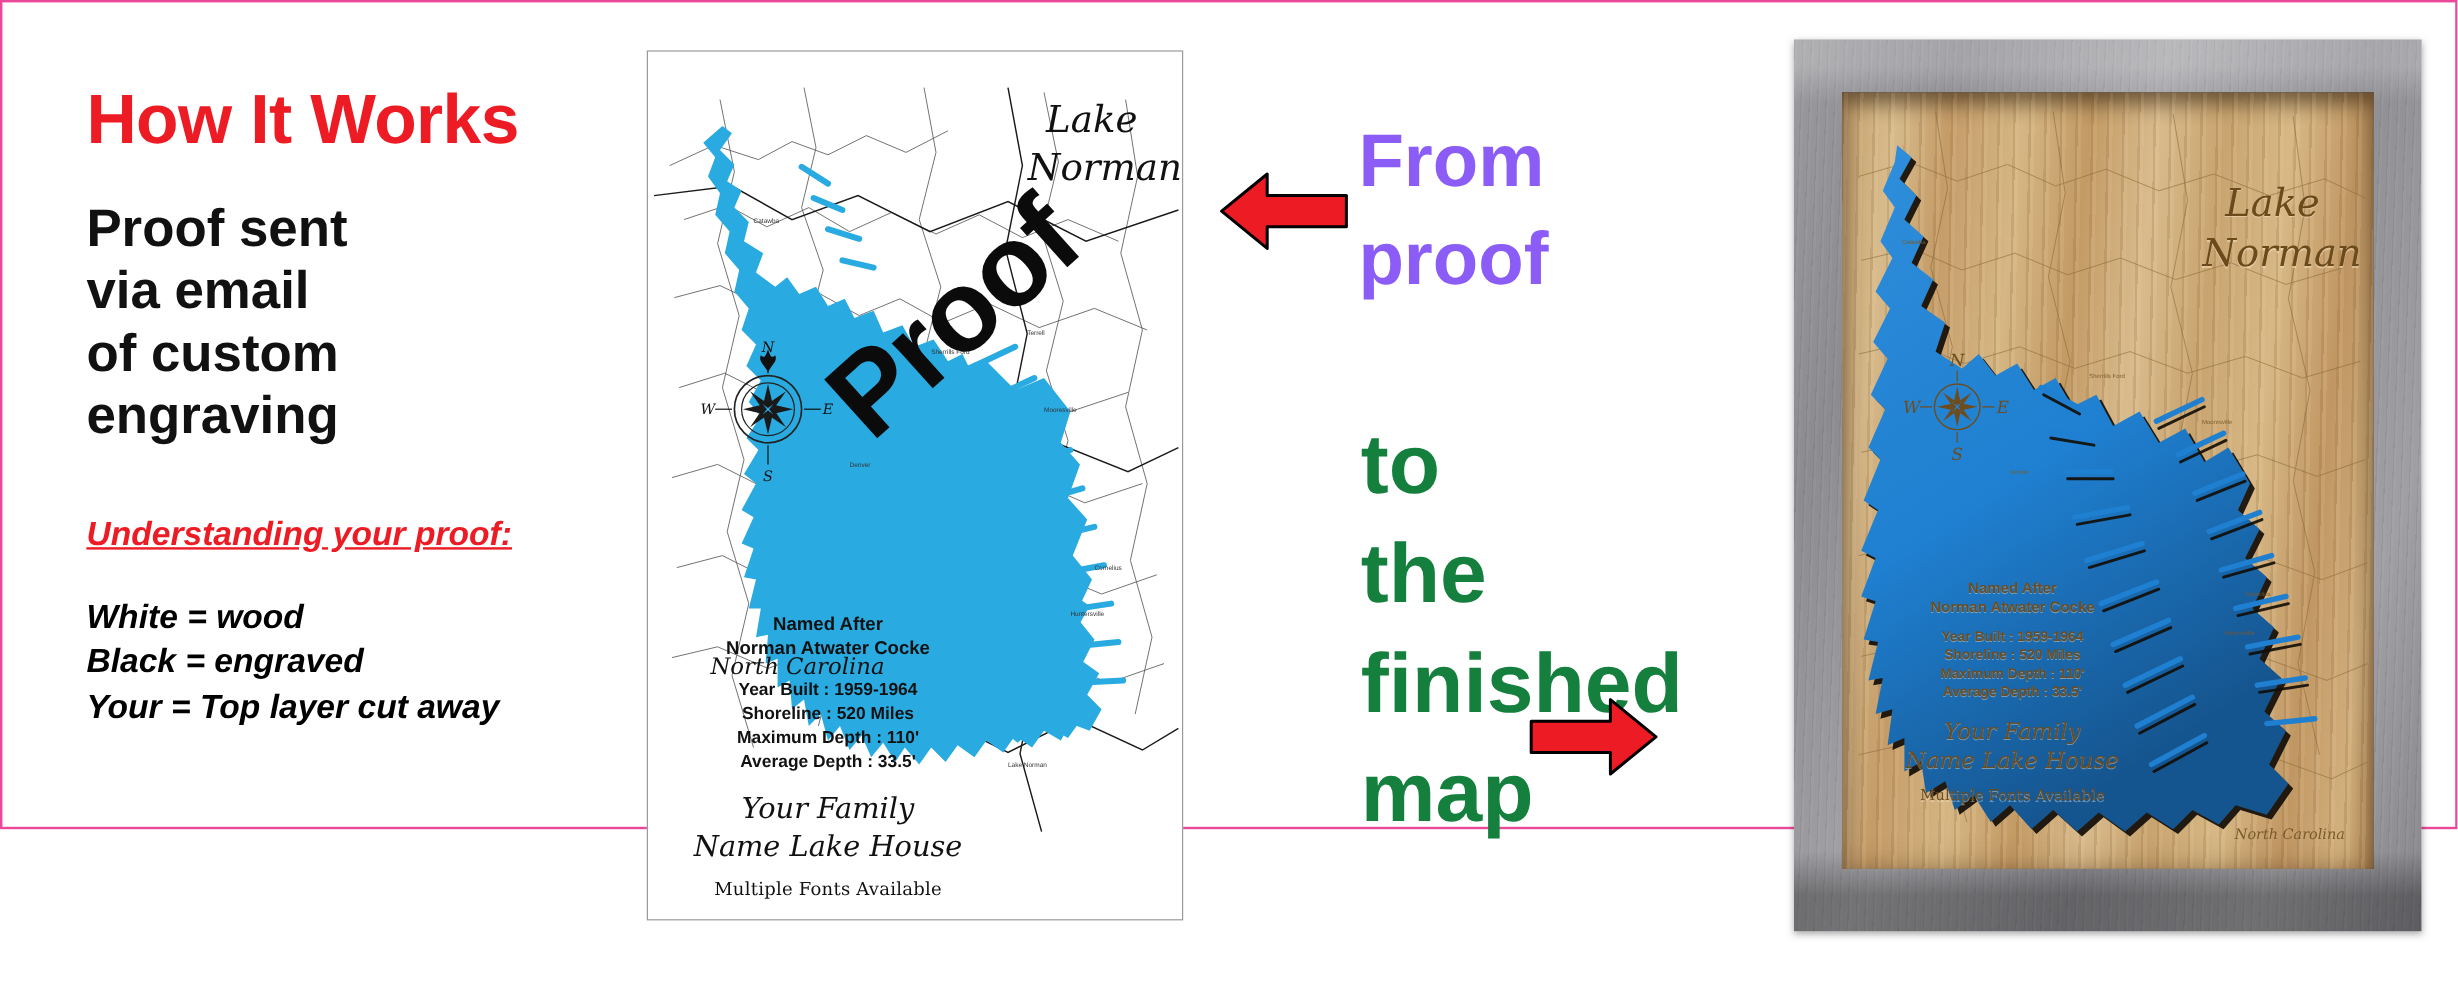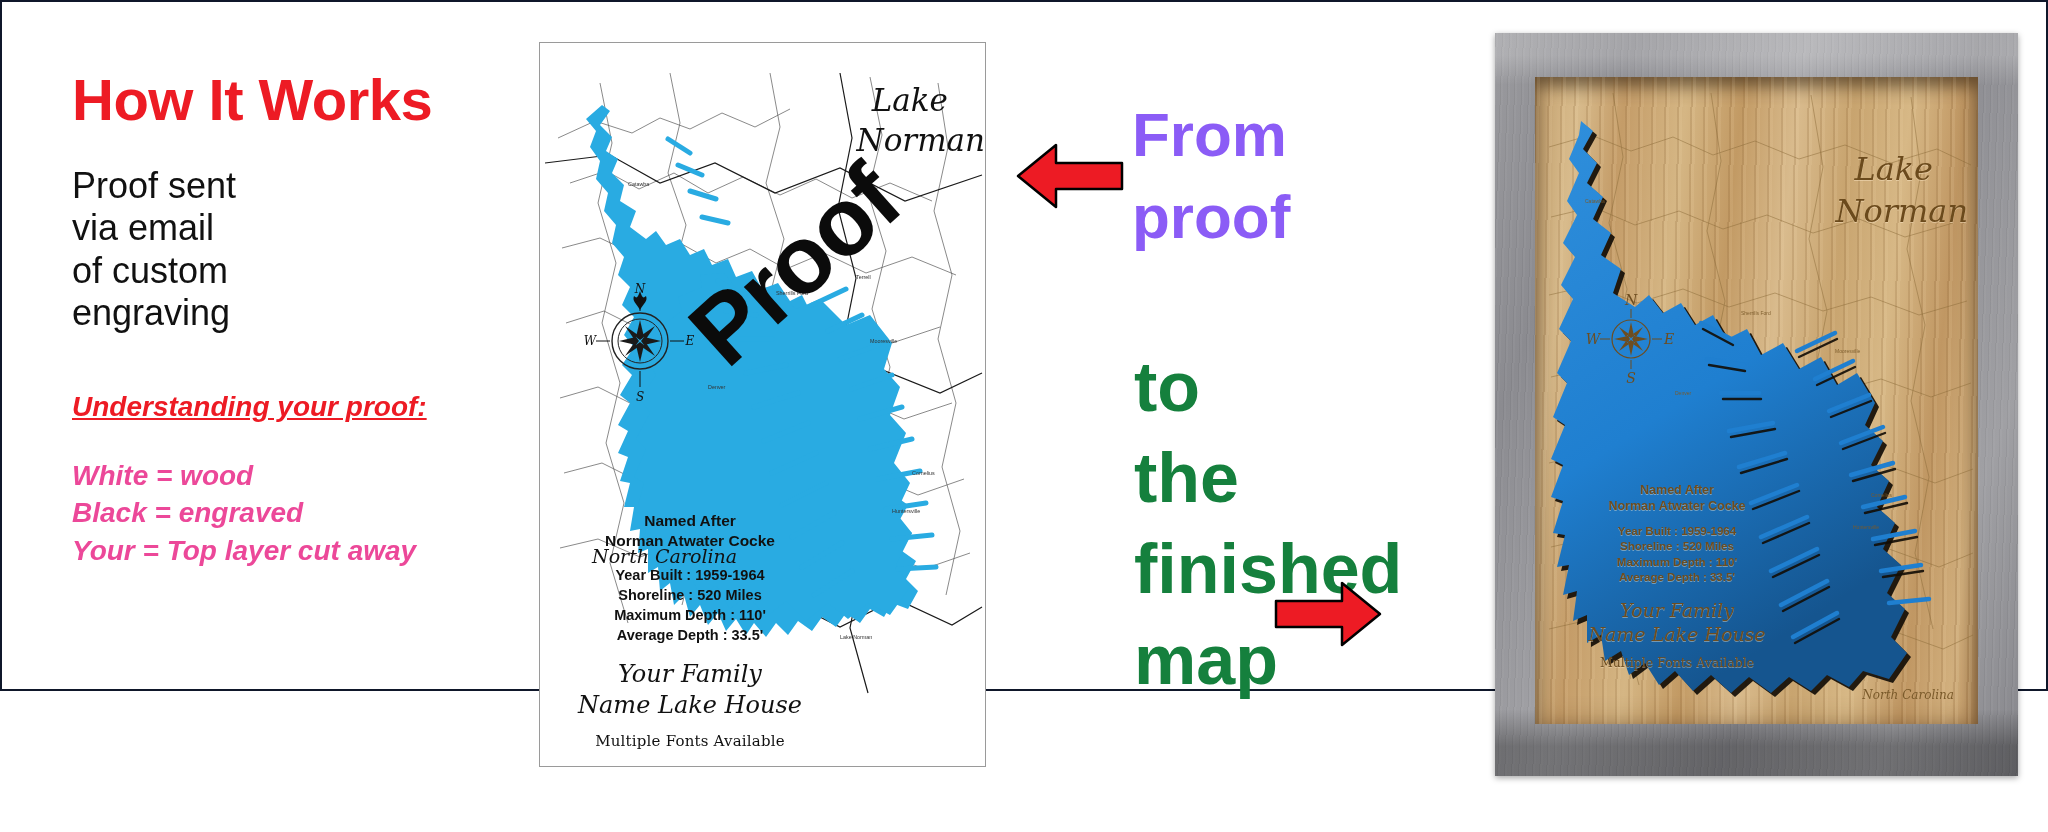--- a/index.html
+++ b/index.html
@@ -6,58 +6,58 @@
   body{
     width:2048px;height:832px;
     font-family:"Liberation Sans", sans-serif;
     overflow:hidden;
     position:relative;
   }
   #canvas{
     position:absolute;inset:0;
     width:2048px;height:691px;
     background:#ffffff;
-    border:2px solid #0f172a;
+    border:2px solid #ec4899;
     box-sizing:border-box;
   }
 
   
   .left-col{
     position:absolute;
     left:70px; top:68px;
     width:480px;
   }
   .headline{
     color:#ed1b24;
     font-size:58px;
     font-weight:bold;
     line-height:1.05;
     letter-spacing:-0.5px;
     margin:0 0 34px 0;
     white-space:nowrap;
   }
   .body-lines{
     color:#111111;
-    font-size:36px;
-    font-weight:normal;
+    font-size:44px;
+    font-weight:bold;
     line-height:1.18;
     margin:0;
   }
   .body-lines div{white-space:nowrap;}
   .legend-title{
     color:#ed1b24;
     font-size:28px;
     font-weight:bold;
     font-style:italic;
     margin:56px 0 34px 0;
     white-space:nowrap;
     text-decoration:underline;
   }
   .legend-lines{
-    color:#ec4899;
+    color:#000000;
     font-size:28px;
     font-weight:bold;
     font-style:italic;
     line-height:1.34;
   }
   .legend-lines div{white-space:nowrap;}
   .legend-lines .indent{padding-left:96px;}
 
   
   .proof-sheet{

